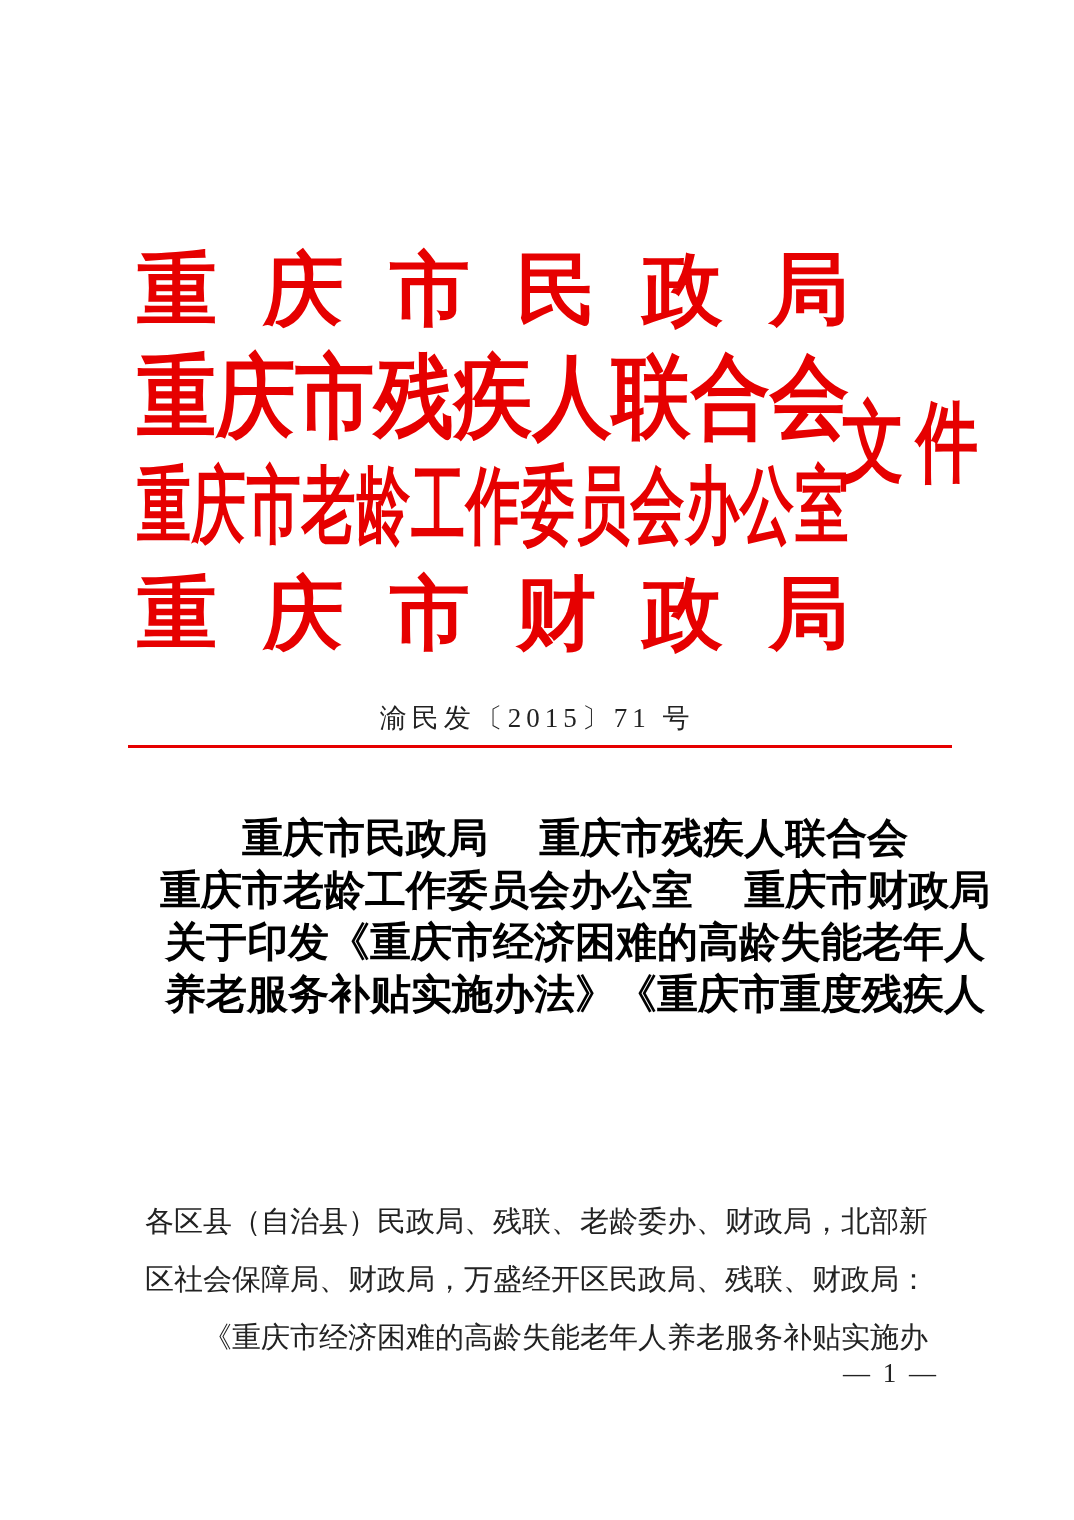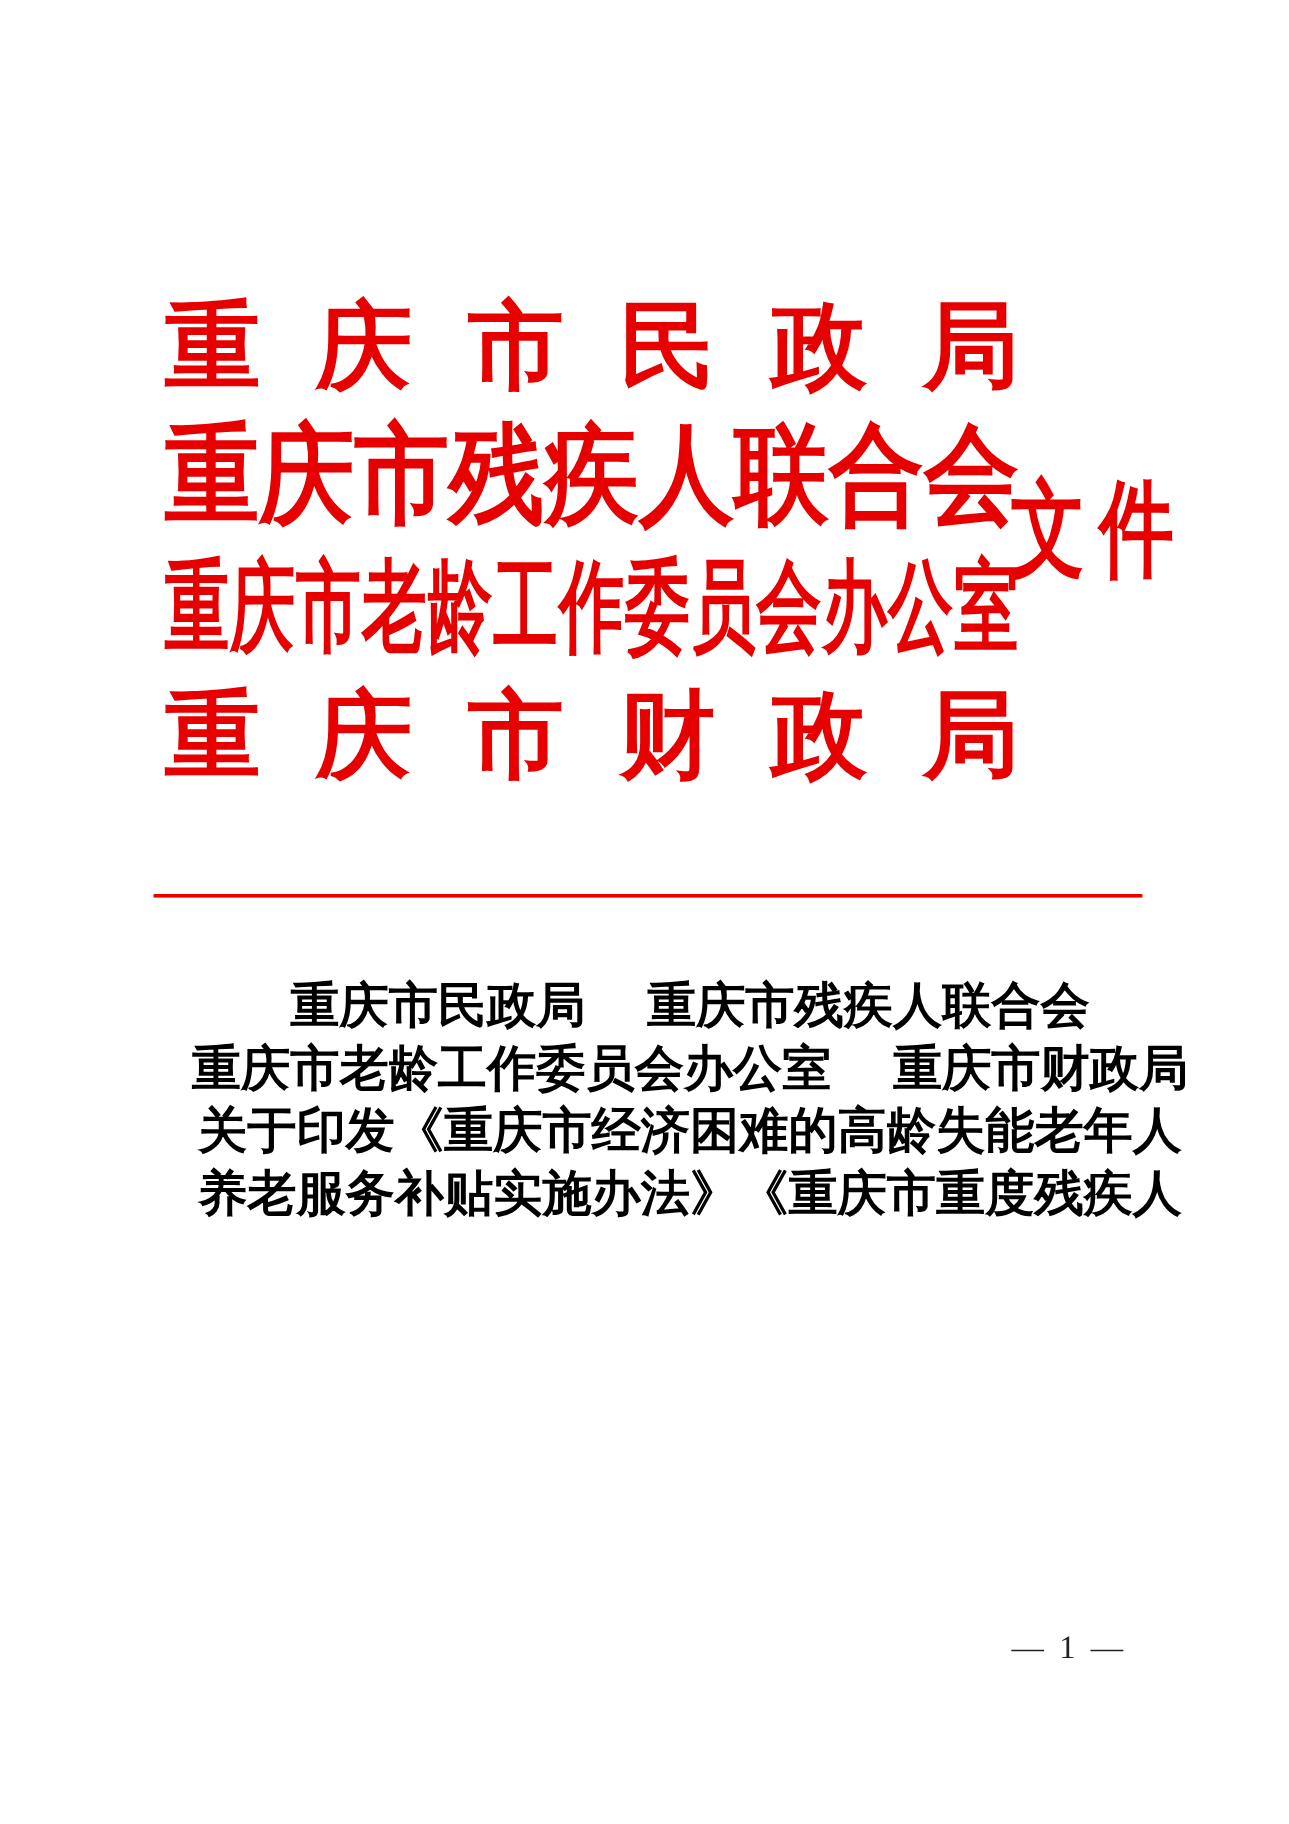--- a/index.html
+++ b/index.html
@@ -157,26 +157,32 @@
         <span>庆</span>
         <span>市</span>
         <span>财</span>
         <span>政</span>
         <span>局</span>
       </div>
   </div>
 
   <div class="doc-type-label">文件</div>
 
+  <div class="doc-number">渝民发〔2015〕71 号</div>
 
   <div class="red-divider"></div>
 
   <div class="doc-title">
     <div>重庆市民政局　 重庆市残疾人联合会</div>
     <div>重庆市老龄工作委员会办公室　 重庆市财政局</div>
     <div>关于印发《重庆市经济困难的高龄失能老年人</div>
     <div>养老服务补贴实施办法》《重庆市重度残疾人</div>
   </div>
 
+  <div class="doc-body">
+    <div>各区县（自治县）民政局、残联、老龄委办、财政局，北部新</div>
+    <div>区社会保障局、财政局，万盛经开区民政局、残联、财政局：</div>
+    <div class="indent">《重庆市经济困难的高龄失能老年人养老服务补贴实施办</div>
+  </div>
 
   <div class="page-number">— 1 —</div>
 
 </div>
 
 </body></html>

